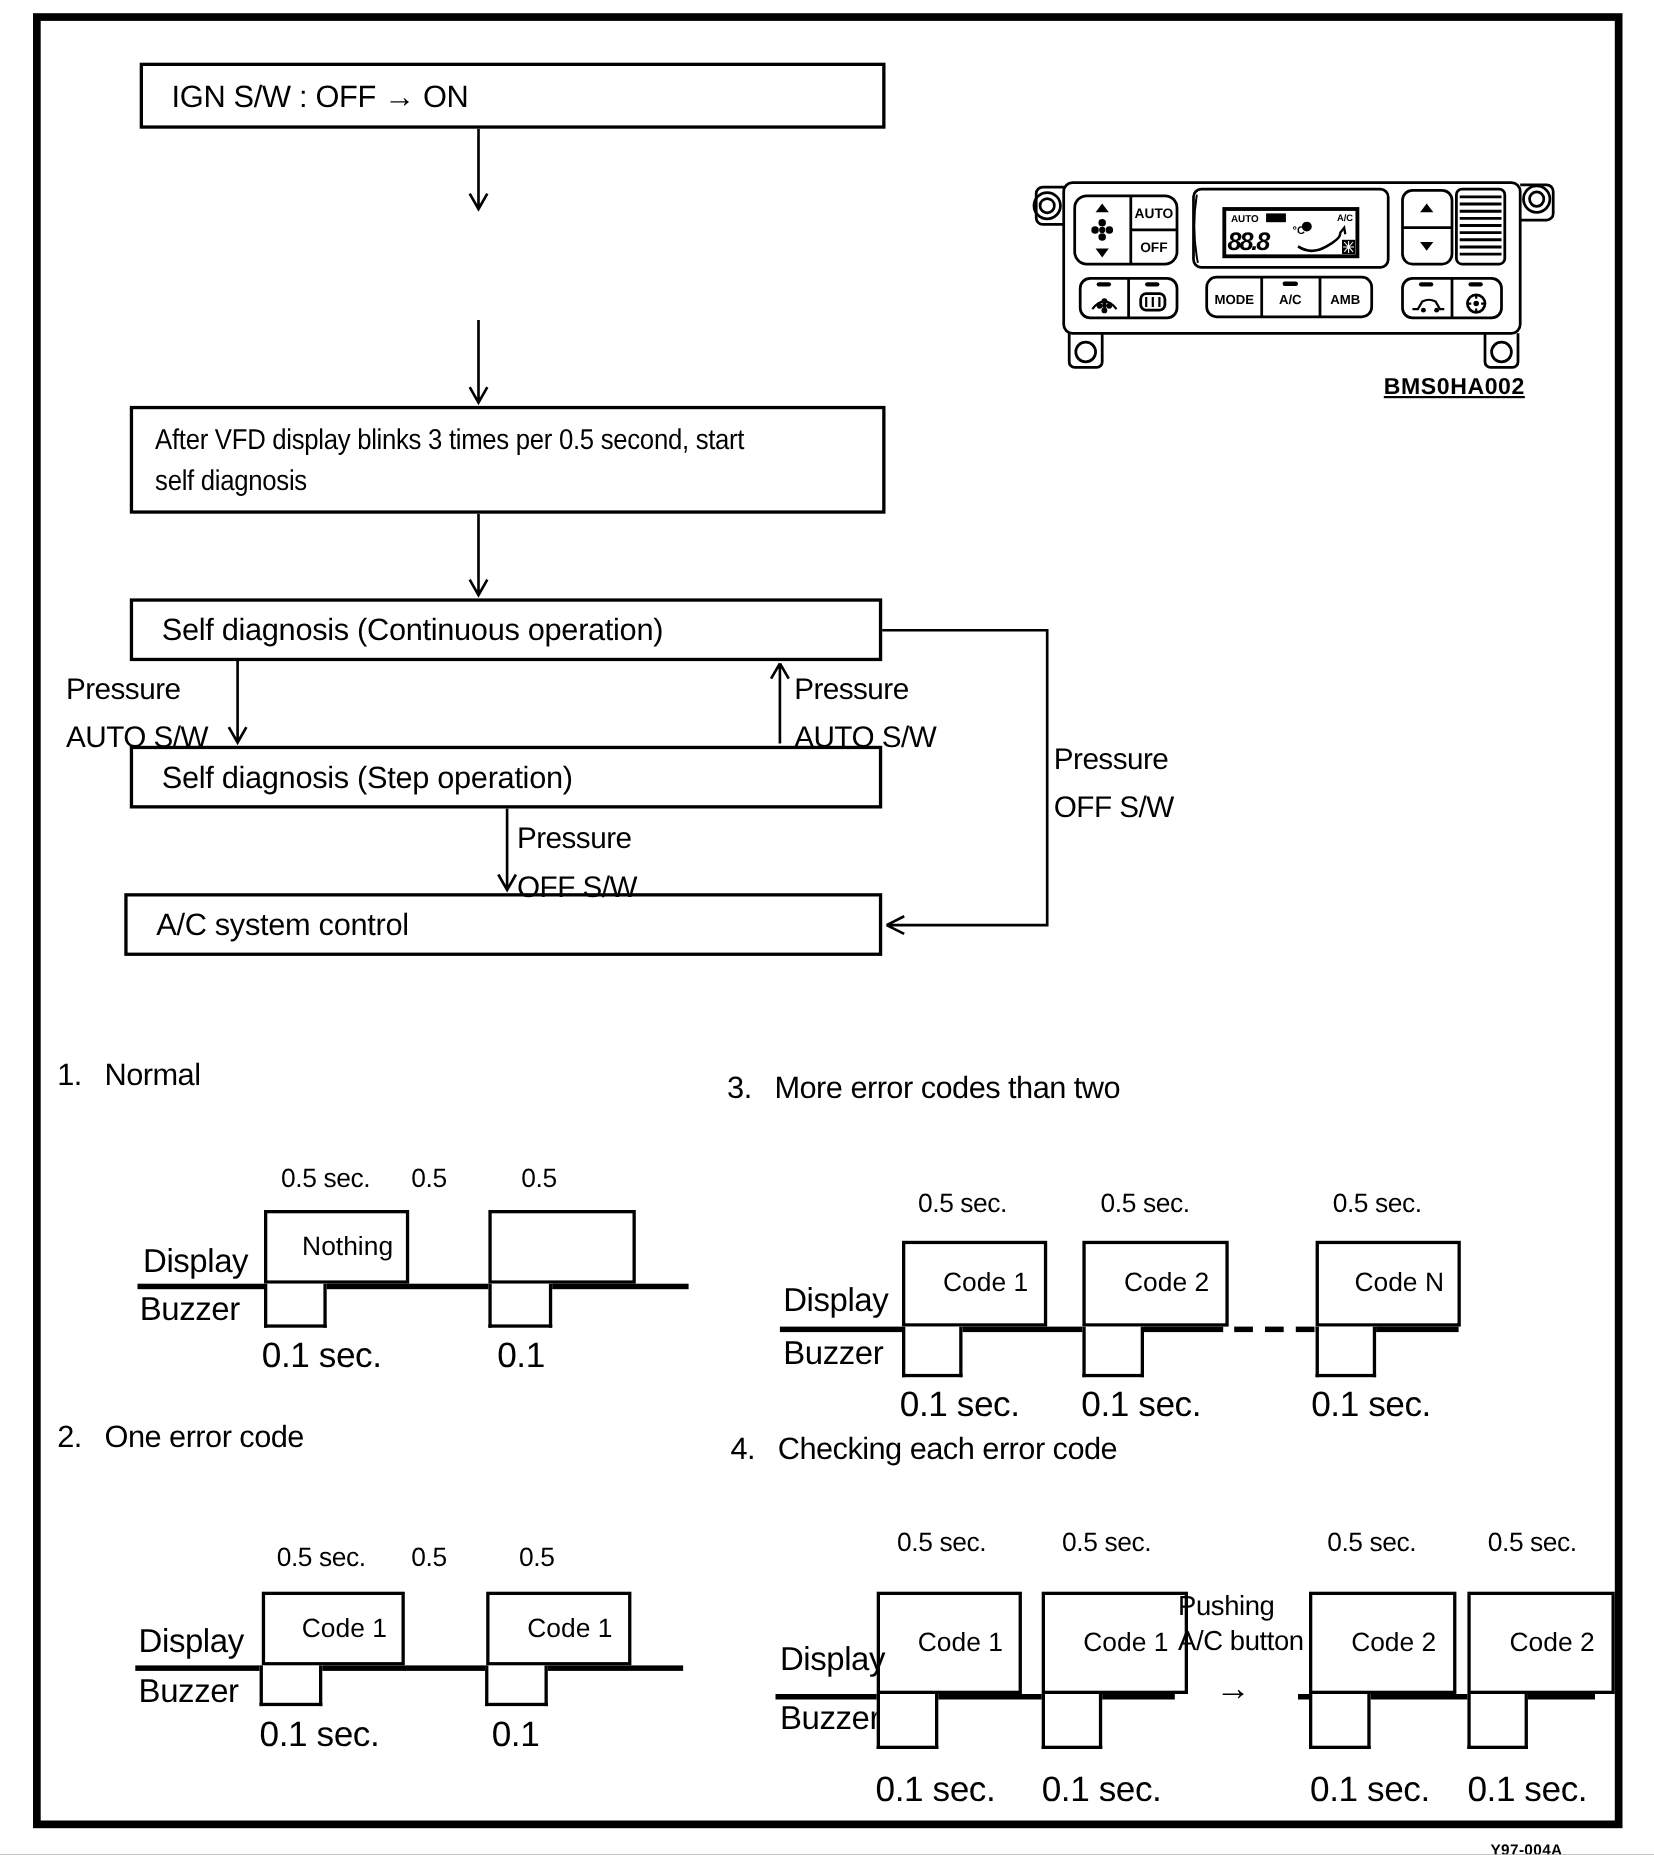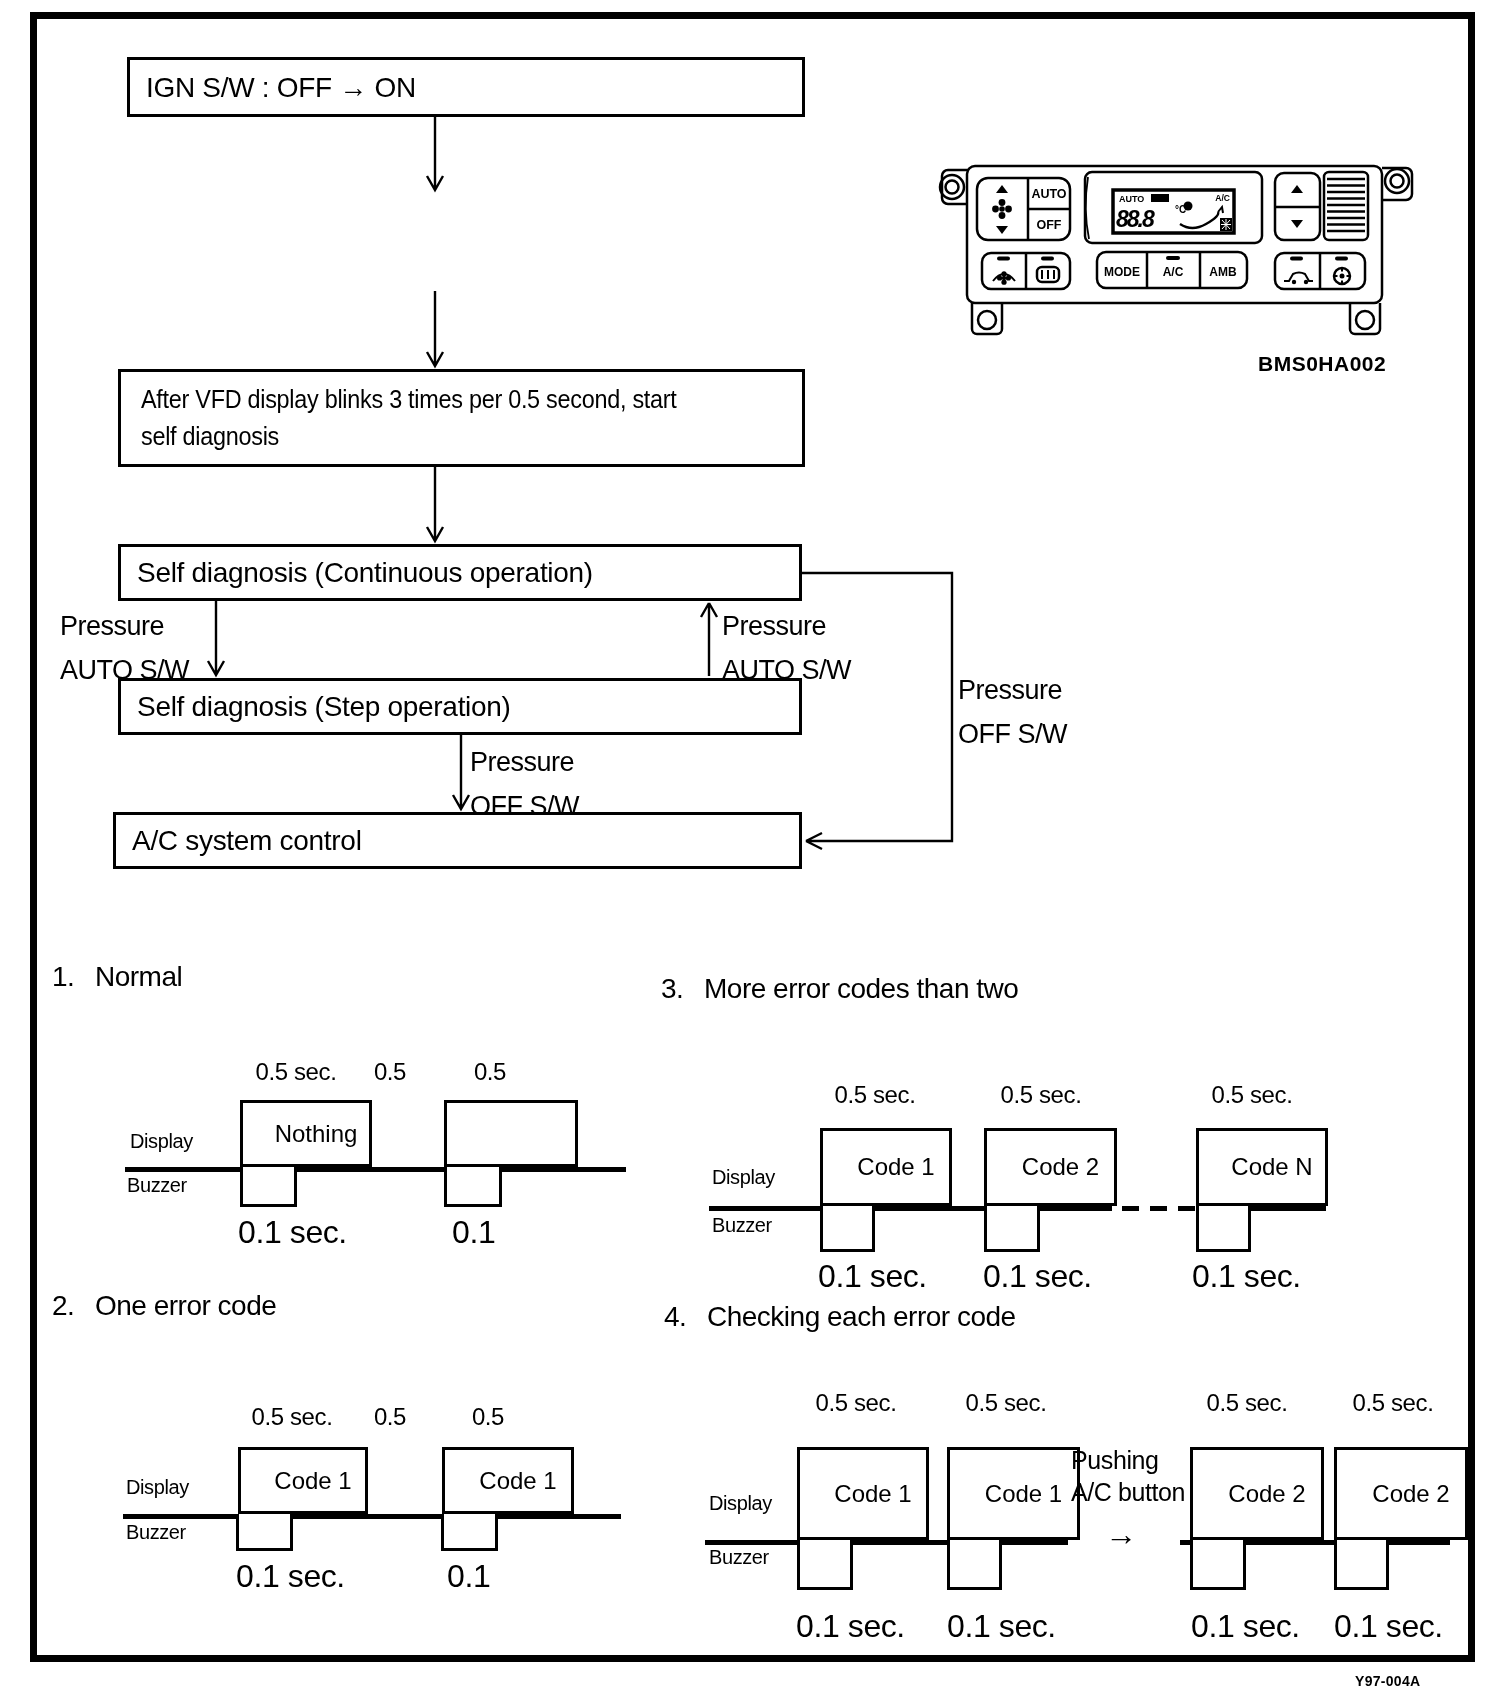--- a/index.html
+++ b/index.html
@@ -1,32 +1,32 @@
 <!DOCTYPE html>
 <html><head>
 <meta charset="utf-8">
 <style>
   html,body{margin:0;padding:0;background:#9a9a9a;}
   .page{position:relative;width:1504px;height:1686px;background:#ffffff;
         font-family:"Liberation Sans",sans-serif;color:#000;overflow:hidden;}
   .frame{position:absolute;left:30px;top:12px;width:1431px;height:1636px;border:7px solid #000;}
   
   .fbox{position:absolute;border:3px solid #000;background:#fff;display:flex;align-items:center;
-        font-size:28px;line-height:37px;letter-spacing:-0.3px;padding-left:16px;box-sizing:border-box;}
+        font-size:28px;line-height:37px;letter-spacing:-0.3px;padding-left:26px;box-sizing:border-box;}
   .fbox.multi{font-size:26px;padding-left:20px;padding-right:8px;}
   .squish{display:block;white-space:pre-line;transform:scaleX(0.9);transform-origin:0 50%;width:111%;}
   
   .edge{position:absolute;font-size:27px;line-height:44px;white-space:pre-line;letter-spacing:-0.5px;}
   
   .sec-head{position:absolute;font-size:28px;letter-spacing:-0.5px;display:flex;}
   .sec-head .num{width:43px;flex:none;}
   
   .tlabel{position:absolute;font-size:24px;text-align:center;width:90px;letter-spacing:-0.4px;}
   .blabel{position:absolute;font-size:32px;letter-spacing:-0.4px;}
-  .side{position:absolute;font-size:20px;letter-spacing:-0.4px;}
+  .side{position:absolute;font-size:30px;letter-spacing:-0.4px;}
   .tline{position:absolute;height:5px;background:#000;}
   .dash{position:absolute;height:5px;width:17px;background:#000;}
   .tbox{position:absolute;border:3px solid #000;background:#fff;display:flex;align-items:center;
         justify-content:center;font-size:24px;box-sizing:content-box;padding-left:20px;}
   .pulse{position:absolute;border:3px solid #000;border-top:none;background:#fff;box-sizing:border-box;}
   .push{position:absolute;font-size:25px;line-height:32px;white-space:pre-line;letter-spacing:-0.4px;}
   .parrow{position:absolute;font-size:32px;font-weight:bold;}
   .code-label{position:absolute;font-size:21px;font-weight:bold;letter-spacing:0.5px;}
   .page-code{position:absolute;font-size:14px;font-weight:bold;letter-spacing:0.3px;margin-top:48px;}
   svg text{font-family:"Liberation Sans",sans-serif;}
@@ -197,21 +197,21 @@
           <circle cx="376" cy="132" r="2.2" fill="#000" stroke="none"></circle>
         </g>
         <g>
           <circle cx="412" cy="126" r="8"></circle>
           <circle cx="412" cy="126" r="2.5" fill="#000" stroke="none"></circle>
           <path d="M412,118 v3.5 M412,130.5 v3.5 M404,126 h3.5 M416.5,126 h3.5" stroke-width="2"></path>
         </g>
       </g>
     </g>
   </svg>
-  <div class="code-label" style="left:1258px;top:352px;">BMS0HA002</div>
+  <div class="code-label" style="left:1258px;top:340px;text-decoration:underline;">BMS0HA002</div>
 
   <div class="sec-head" style="left:52px;top:961px;">
     <span class="num">1.</span>
     <span>Normal</span>
   </div>
   <div class="tlabel" style="left:251px;top:1058px;">0.5 sec.</div>
   <div class="tlabel" style="left:345px;top:1058px;">0.5</div>
   <div class="tlabel" style="left:445px;top:1058px;">0.5</div>
   <div class="tbox" style="left:240px;top:1100px;width:106px;height:61px;">Nothing</div>
   <div class="tbox" style="left:444px;top:1100px;width:108px;height:61px;"></div>

